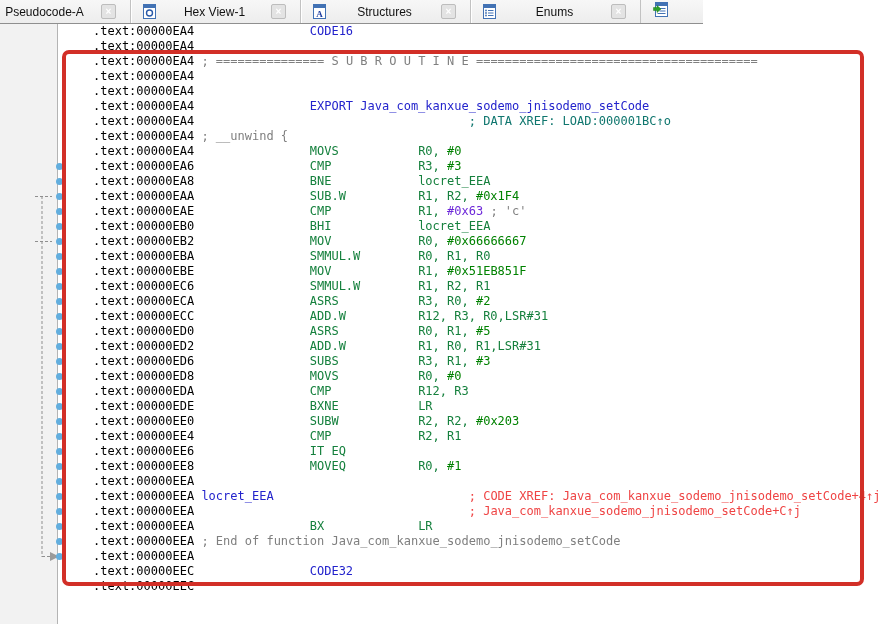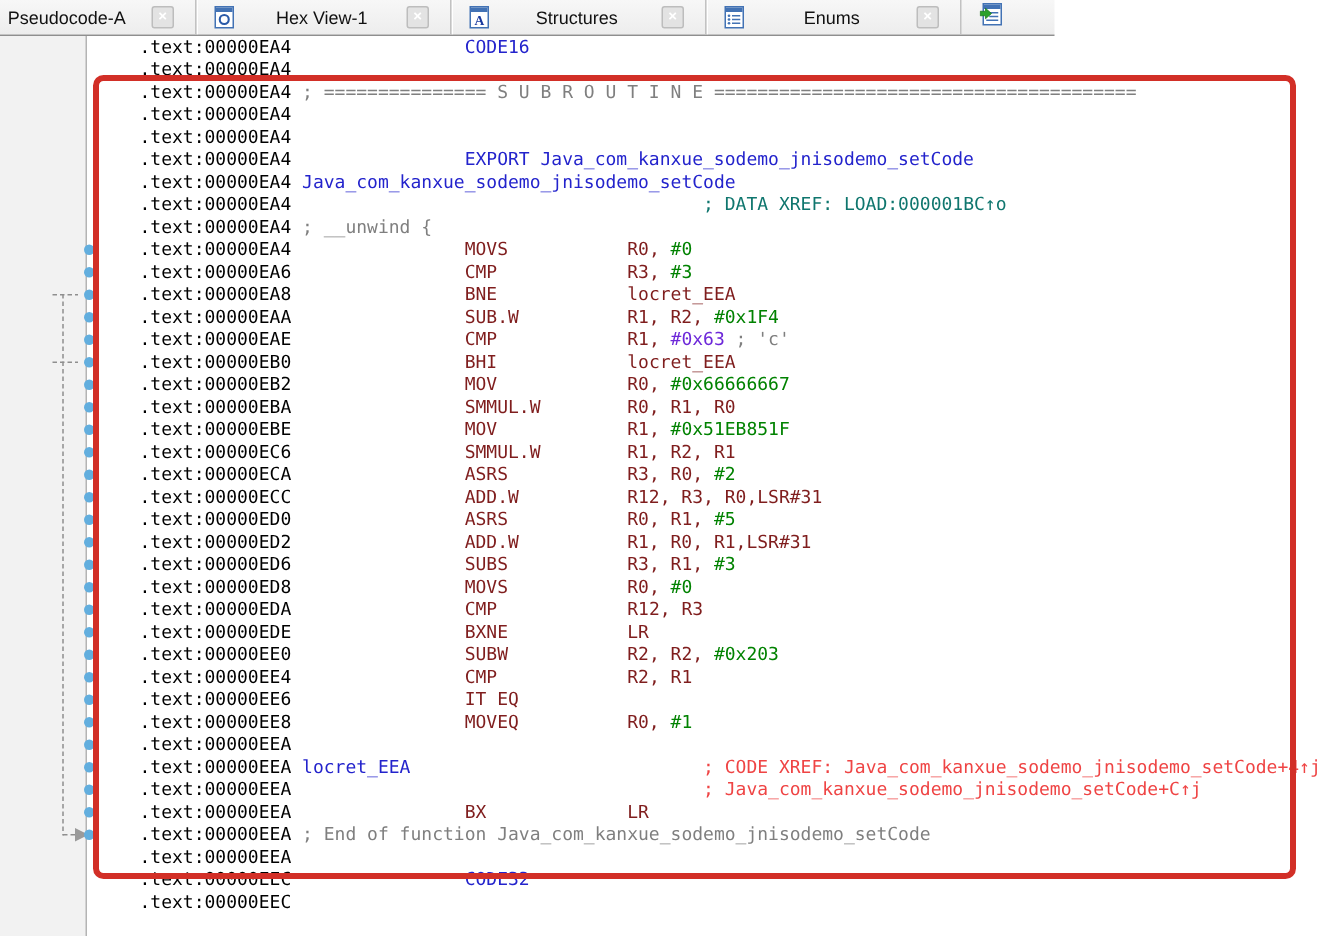--- a/index.html
+++ b/index.html
@@ -28,21 +28,21 @@
           background:#f2f2f2;border-right:1px solid #b4b4b4;box-sizing:border-box;}
   .arrowlayer{position:absolute;top:0;left:0;width:66px;height:624px;pointer-events:none;}
   .dot{position:absolute;width:7px;height:7px;border-radius:50%;background:#62aede;z-index:2;}
 
   .code{position:absolute;top:24px;left:59px;width:821px;height:600px;background:#fff;
         font-family:"DejaVu Sans Mono","Liberation Mono",monospace;font-size:12px;}
   .code-row{height:15px;line-height:15px;white-space:pre;padding-left:7px;margin-left:27px;}
   .addr{color:#000;}
   .addr.cur{color:#000000;}
   .c-name{color:#2323cc;}
-  .c-ins{color:#7f1d1d;}
+  .c-ins{color:#15803d;}
   .c-imm{color:#008200;}
   .c-cmt{color:#7f7f7f;}
   .c-dx{color:#0f766e;}
   .c-cx{color:#ef4444;}
   .c-hl{color:#6d28d9;}
 
   
   .annotation{position:absolute;left:62px;top:50px;width:802px;height:536px;
               border:4px solid #d22f27;border-radius:7px;box-sizing:border-box;
               z-index:5;pointer-events:none;}
@@ -159,21 +159,20 @@
       <div class="dot" style="left: 56px; top: 553px;"></div>
     </div>
 
   <div class="code" id="codearea">
       <div class="code-row"><span class="addr">.text:00000EA4</span><span>                </span><span class="c-name">CODE16</span></div>
       <div class="code-row"><span class="addr">.text:00000EA4</span></div>
       <div class="code-row"><span class="addr">.text:00000EA4</span><span> </span><span class="c-cmt">; =============== S U B R O U T I N E =======================================</span></div>
       <div class="code-row"><span class="addr">.text:00000EA4</span></div>
       <div class="code-row"><span class="addr">.text:00000EA4</span></div>
       <div class="code-row"><span class="addr">.text:00000EA4</span><span>                </span><span class="c-name">EXPORT Java_com_kanxue_sodemo_jnisodemo_setCode</span></div>
-      <div class="code-row"><span class="addr">.text:00000EA4</span><span> </span><span class="c-name">Java_com_kanxue_sodemo_jnisodemo_setCode</span></div>
       <div class="code-row"><span class="addr">.text:00000EA4</span><span>                                      </span><span class="c-dx">; DATA XREF: LOAD:000001BC↑o</span></div>
       <div class="code-row"><span class="addr">.text:00000EA4</span><span> </span><span class="c-cmt">; __unwind {</span></div>
       <div class="code-row"><span class="addr">.text:00000EA4</span><span>                </span><span class="c-ins">MOVS</span><span>           </span><span class="c-ins">R0, </span><span class="c-imm">#0</span></div>
       <div class="code-row"><span class="addr">.text:00000EA6</span><span>                </span><span class="c-ins">CMP</span><span>            </span><span class="c-ins">R3, </span><span class="c-imm">#3</span></div>
       <div class="code-row"><span class="addr">.text:00000EA8</span><span>                </span><span class="c-ins">BNE</span><span>            </span><span class="c-ins">locret_EEA</span></div>
       <div class="code-row"><span class="addr">.text:00000EAA</span><span>                </span><span class="c-ins">SUB.W</span><span>          </span><span class="c-ins">R1, R2, </span><span class="c-imm">#0x1F4</span></div>
       <div class="code-row"><span class="addr">.text:00000EAE</span><span>                </span><span class="c-ins">CMP</span><span>            </span><span class="c-ins">R1, </span><span class="c-hl">#0x63</span><span class="c-cmt"> ; 'c'</span></div>
       <div class="code-row"><span class="addr">.text:00000EB0</span><span>                </span><span class="c-ins">BHI</span><span>            </span><span class="c-ins">locret_EEA</span></div>
       <div class="code-row"><span class="addr">.text:00000EB2</span><span>                </span><span class="c-ins">MOV</span><span>            </span><span class="c-ins">R0, </span><span class="c-imm">#0x66666667</span></div>
       <div class="code-row"><span class="addr">.text:00000EBA</span><span>                </span><span class="c-ins">SMMUL.W</span><span>        </span><span class="c-ins">R0, R1, R0</span></div>

